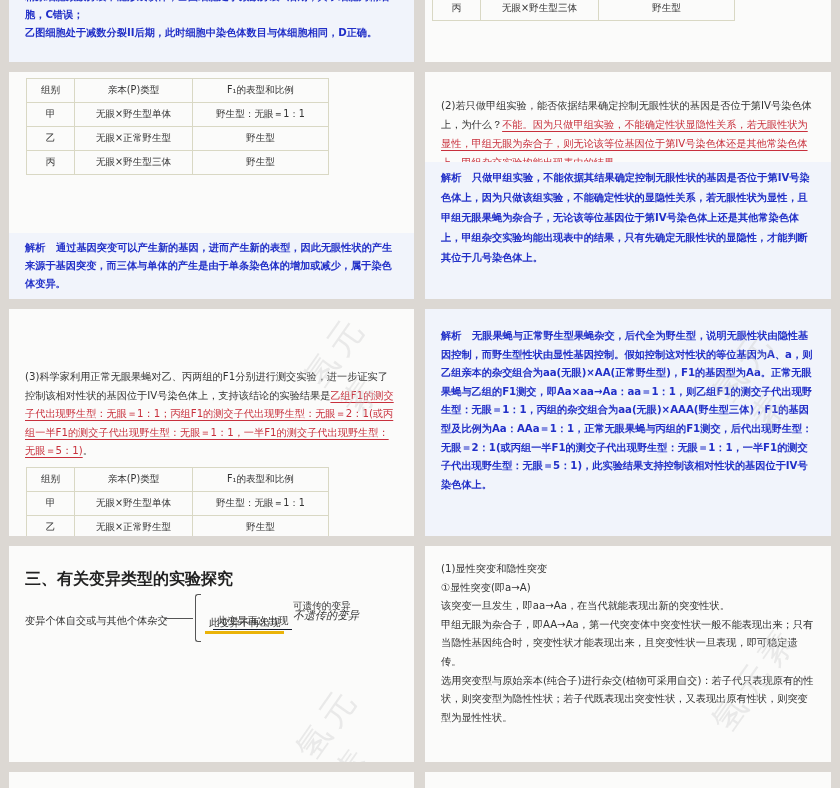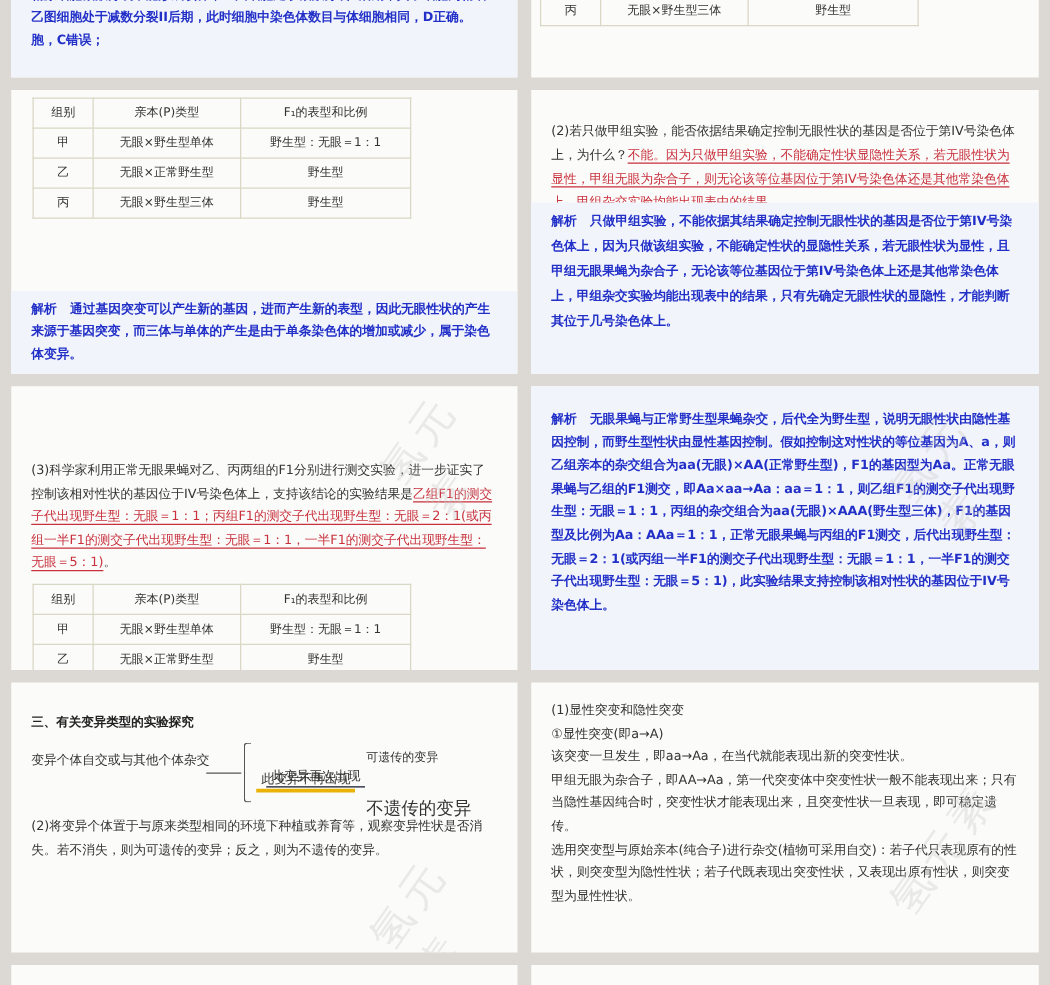--- a/index.html
+++ b/index.html
@@ -51,49 +51,49 @@
   }
   table.grid td {
     border: 1px solid #d9d8c4;
     text-align: center;
     height: 24px;
     padding: 0 4px;
   }
   table.grid td.c1 { width: 48px; }
   table.grid td.c2 { width: 118px; }
   table.grid td.c3 { width: 136px; }
-  .h-bold { font-weight: bold; color: #222; font-size: 10px; line-height: 18px; }
+  .h-bold { font-weight: bold; color: #222; font-size: 16px; line-height: 18px; }
   .watermark {
     position: absolute;
     color: rgba(200,200,200,0.35);
     font-size: 34px;
     transform: rotate(-55deg);
     pointer-events: none;
     letter-spacing: 6px;
   }
   .bracket-diagram { position: relative; height: 52px; font-size: 10.2px; color: #333; }
-  .bracket-diagram .lbl { position: absolute; left: 0; top: 7px; font-family: Liberation Serif, serif; }
+  .bracket-diagram .lbl { position: absolute; left: 0; top: 20px; font-family: Liberation Serif, serif; }
   .bracket-diagram .hline { position: absolute; left: 140px; top: 24px; width: 28px; height: 1px; background: #555; }
   .bracket-diagram .brace {
     position: absolute; left: 170px; top: 0; width: 6px; height: 48px;
     border: 1px solid #555; border-right: none; border-radius: 3px 0 0 3px;
   }
   .bracket-diagram .br1 { position: absolute; left: 188px; top: -2px; border-bottom: 1px solid #0f172a; padding: 0 4px 1px 4px; margin-top: 22px; }
   .bracket-diagram .br2 { position: absolute; left: 180px; top: 22px; border-bottom: 3px solid #eab308; padding: 0 4px 1px 4px; }
   .bracket-diagram .r1 { position: absolute; left: 268px; top: 6px; font-size: 9.6px; }
-  .bracket-diagram .r2 { position: absolute; left: 268px; top: 44px; font-size: 14px; }
+  .bracket-diagram .r2 { position: absolute; left: 268px; top: 14px; font-size: 11px; font-style: italic; }
 </style>
 </head>
 <body>
 
 <div class="slide left" style="top:0; height:62px;">
   <div class="jiexi-block" style="top:0; height:62px; padding-top:0;">
     <div style="margin-top:-12px;">精原细胞减数分裂中能形成该样，乙图细胞处于减数分裂II后期，其子细胞为精细</div>
+    <div>胞，C错误；</div>
     <div>乙图细胞处于减数分裂II后期，此时细胞中染色体数目与体细胞相同，D正确。</div>
-    <div>胞，C错误；</div>
   </div>
 </div>
 
 <div class="slide right" style="top:0; height:62px;">
   <table class="grid" style="margin-left:7px; margin-top:-4px;">
     <tbody>
         <tr>
       <td class="c1">丙</td>
       <td class="c2">无眼×野生型三体</td>
       <td class="c3">野生型</td>
@@ -185,21 +185,20 @@
     <div class="h-bold">三、有关变异类型的实验探究</div>
     <div class="bracket-diagram" style="margin-top:6px;">
       <span class="lbl">变异个体自交或与其他个体杂交</span>
       <span class="hline"></span>
       <span class="brace"></span>
       <span class="br1">此变异再次出现</span>
       <span class="r1">可遗传的变异</span>
       <span class="br2">此变异不再出现</span>
       <span class="r2">不遗传的变异</span>
     </div>
-    <div class="q-text" style="padding:6px 0 0 0; line-height:19px;">(2)将变异个体置于与原来类型相同的环境下种植或养育等，观察变异性状是否消失。若不消失，则为可遗传的变异；反之，则为不遗传的变异。</div>
   </div>
 </div>
 
 <div class="slide right" style="top:546px; height:216px;">
   <div class="watermark" style="left:270px; top:110px;">氢元素</div>
   <div class="q-text" style="padding-top:14px; line-height:18.6px;">
     <div>(1)显性突变和隐性突变</div>
     <div>①显性突变(即a→A)</div>
     <div>该突变一旦发生，即aa→Aa，在当代就能表现出新的突变性状。</div>
     <div>甲组无眼为杂合子，即AA→Aa，第一代突变体中突变性状一般不能表现出来；只有当隐性基因纯合时，突变性状才能表现出来，且突变性状一旦表现，即可稳定遗传。</div>

